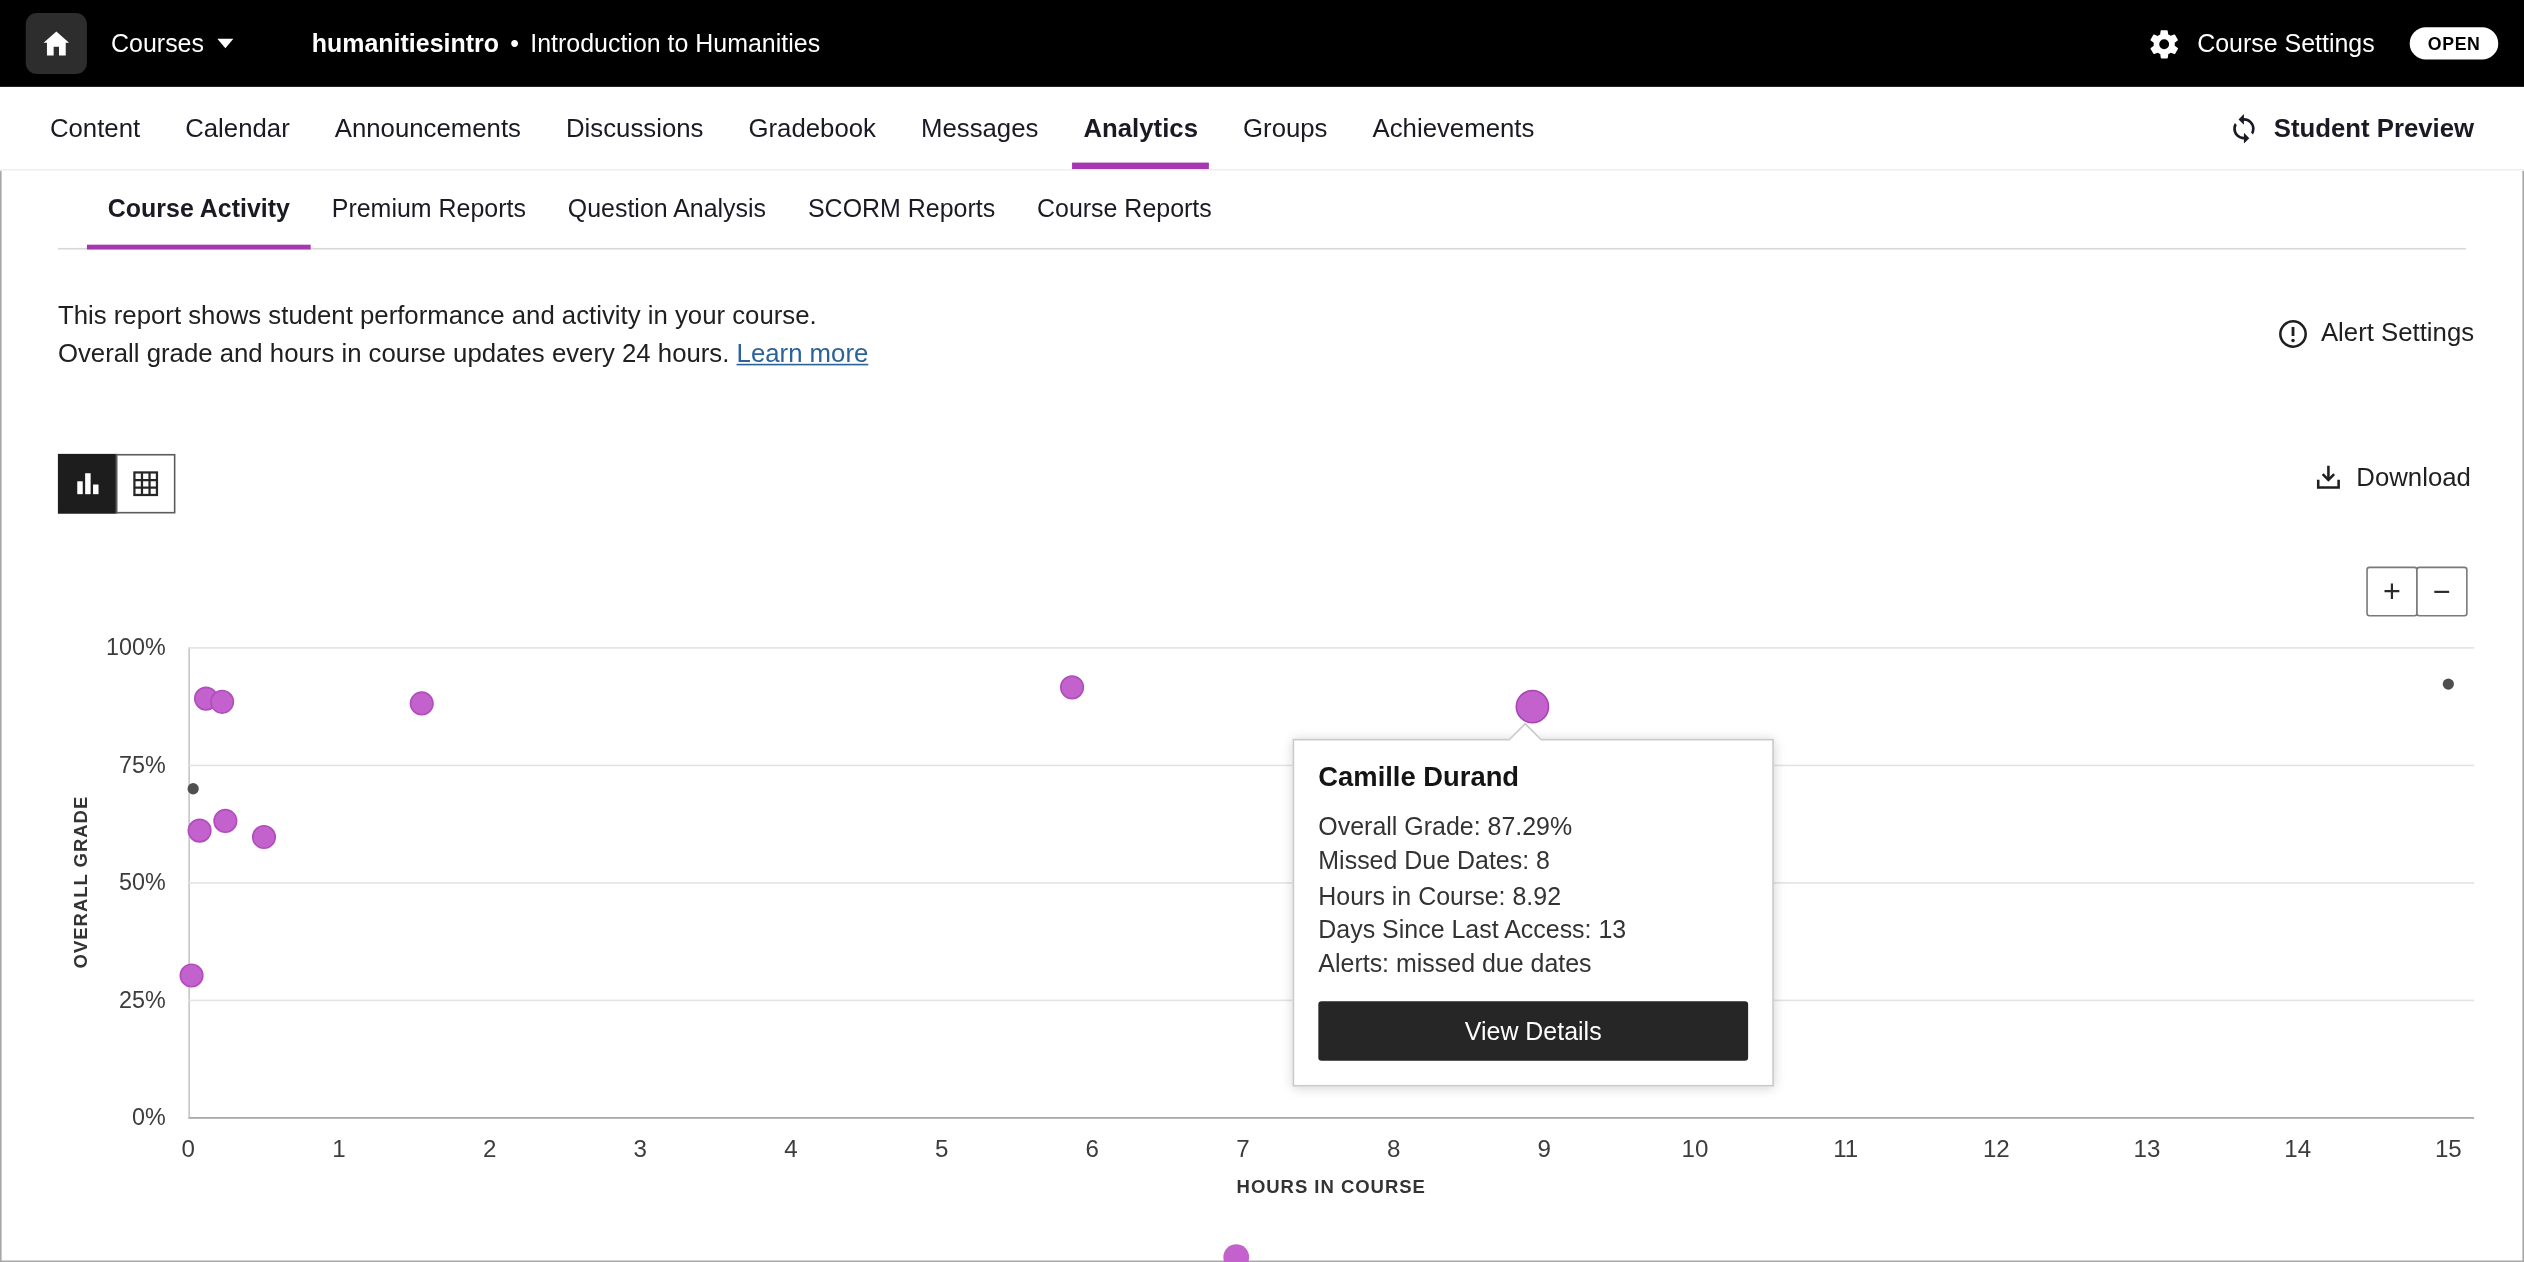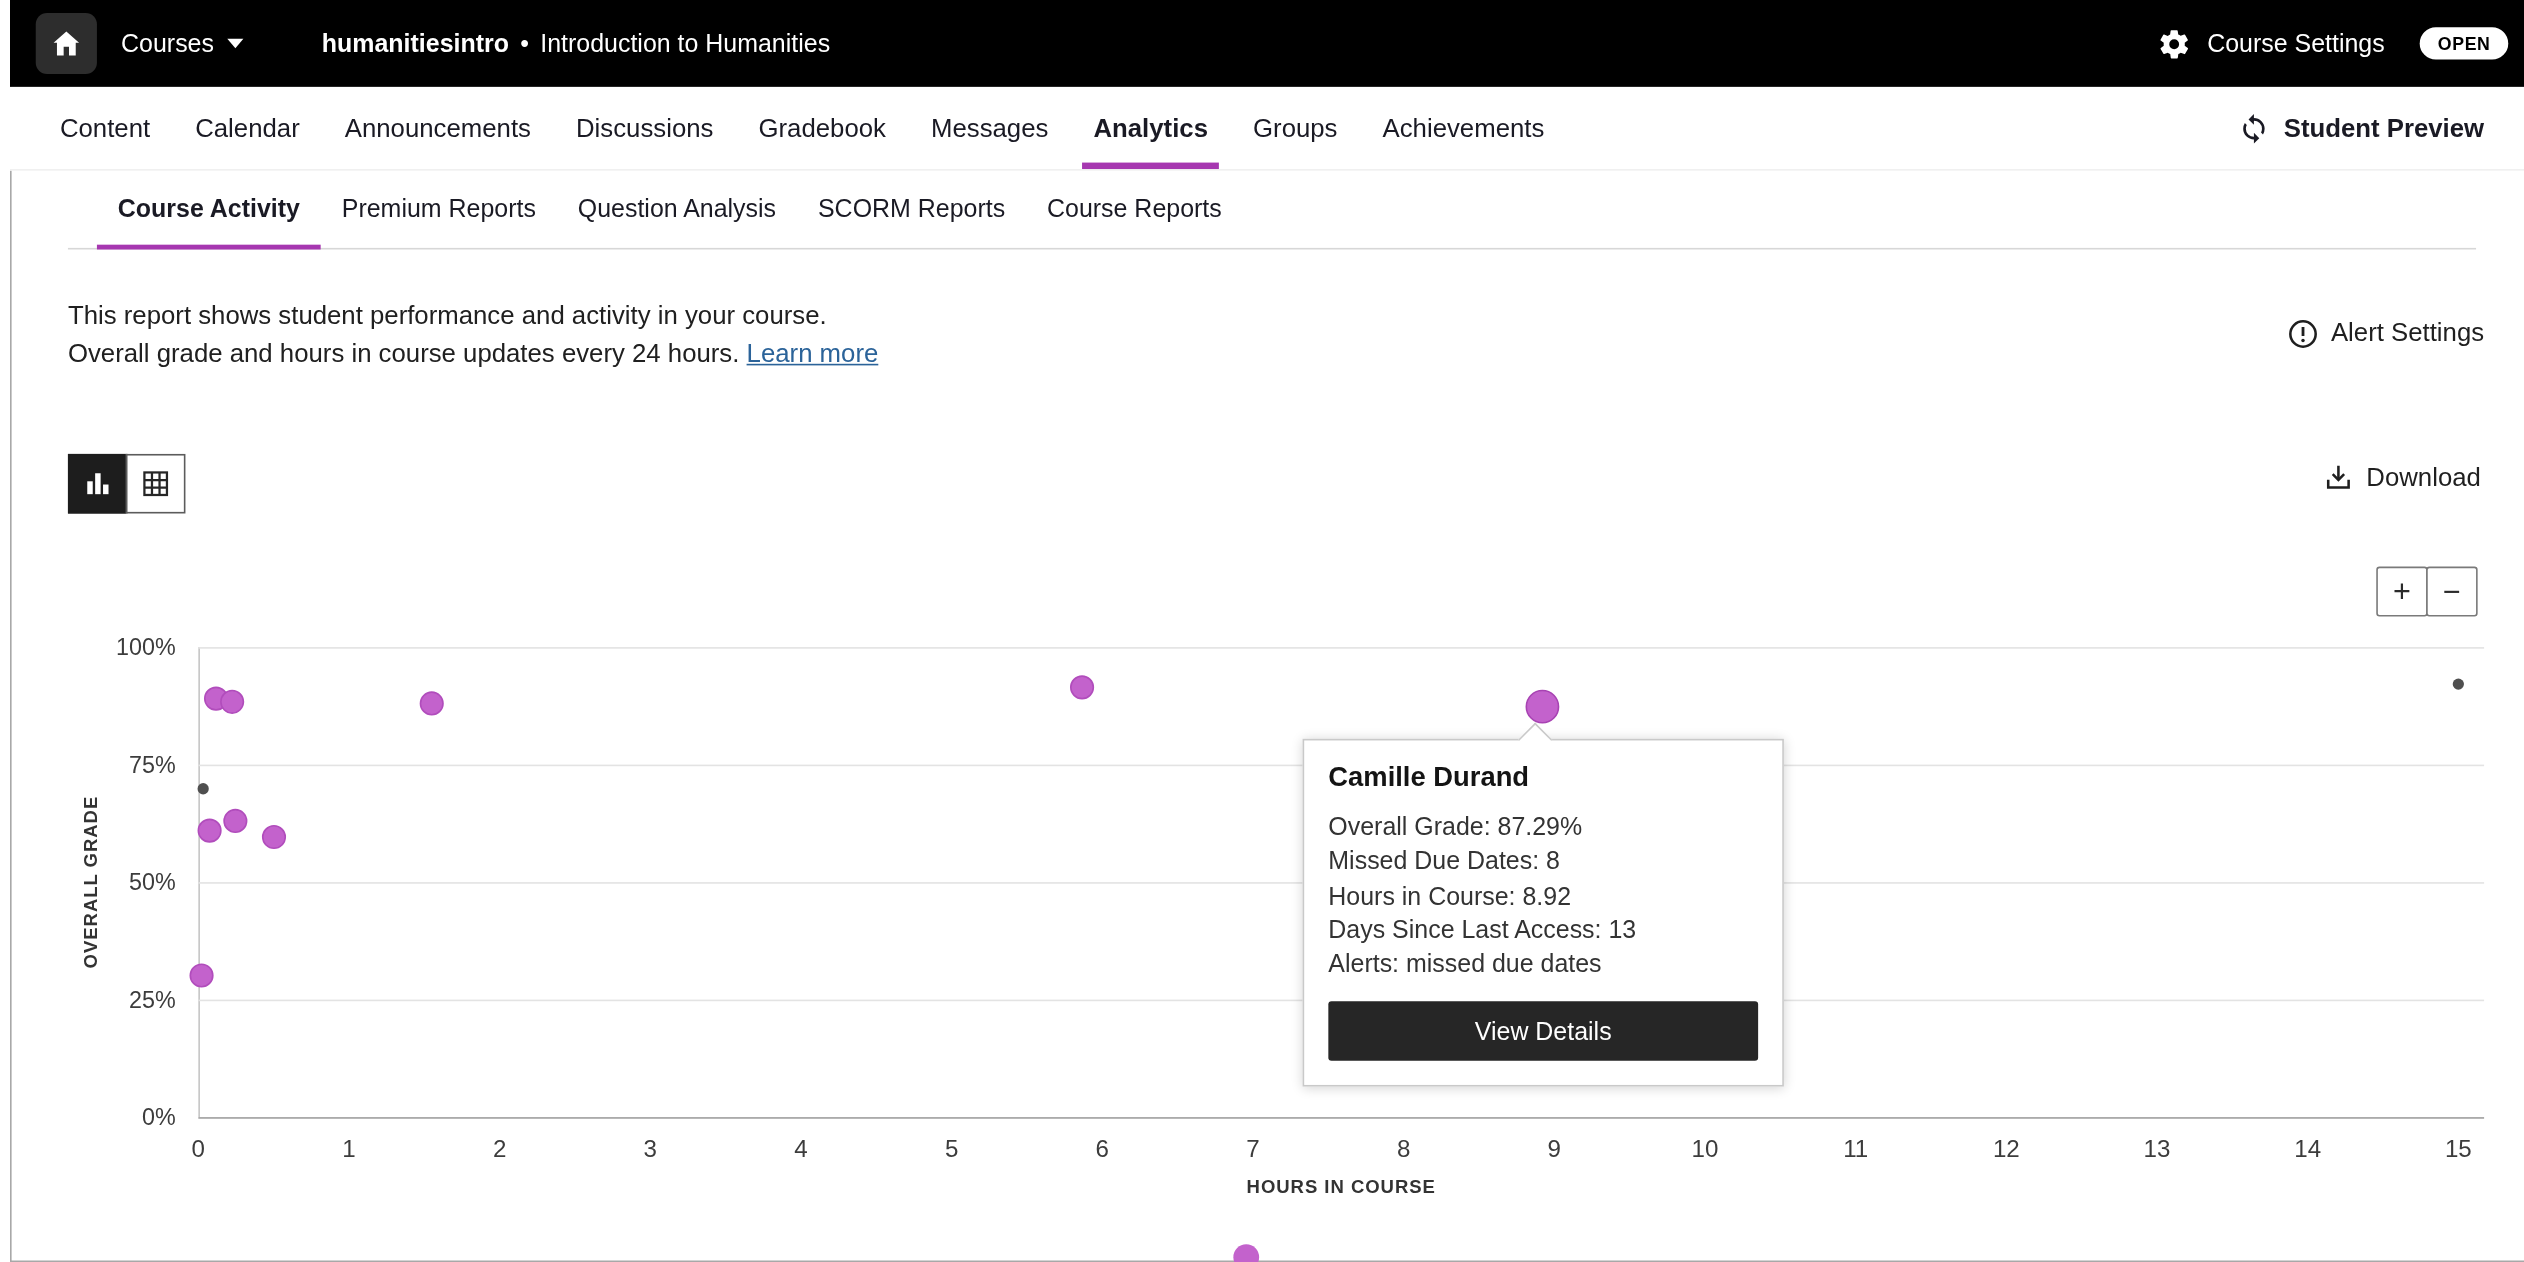--- a/index.html
+++ b/index.html
@@ -1,18 +1,18 @@
 <!DOCTYPE html>
 <html lang="en" style="--accent: #a637b0; --dot-purple: #c362cc; --topbar-bg: #000000; --link-blue: #2b6399; --btn-dark: #262626;"><head>
 <meta charset="utf-8">
 <style>
   * { box-sizing: border-box; margin: 0; padding: 0; }
   html, body { width: 2524px; height: 1262px; overflow: hidden; background: #fff;
     font-family: "Liberation Sans", "DejaVu Sans", sans-serif; }
-  .scale-outer { width: 2524px; height: 1262px; overflow: hidden; padding-left: 10px; }
+  .scale-outer { width: 2524px; height: 1262px; overflow: hidden; }
   .page { position: relative; width: 1568px; height: 784px; background: #fff;
     transform: scale(1.6096938); transform-origin: 0 0;
     box-shadow: inset 0 0 0 1px #a8a8a8; }
 
   
   .topbar { position: absolute; top: 0; left: 0; right: 0; height: 54px; background: var(--topbar-bg, #000);
     display: flex; align-items: center; padding: 0 16px; color: #fff; }
   .home-btn { width: 38px; height: 38px; background: #2d2d2d; border-radius: 7px;
     display: flex; align-items: center; justify-content: center; cursor: pointer; flex: 0 0 auto; }
   .courses-menu { display: flex; align-items: center; gap: 8px; margin-left: 15px; font-size: 15.5px; cursor: pointer; }

